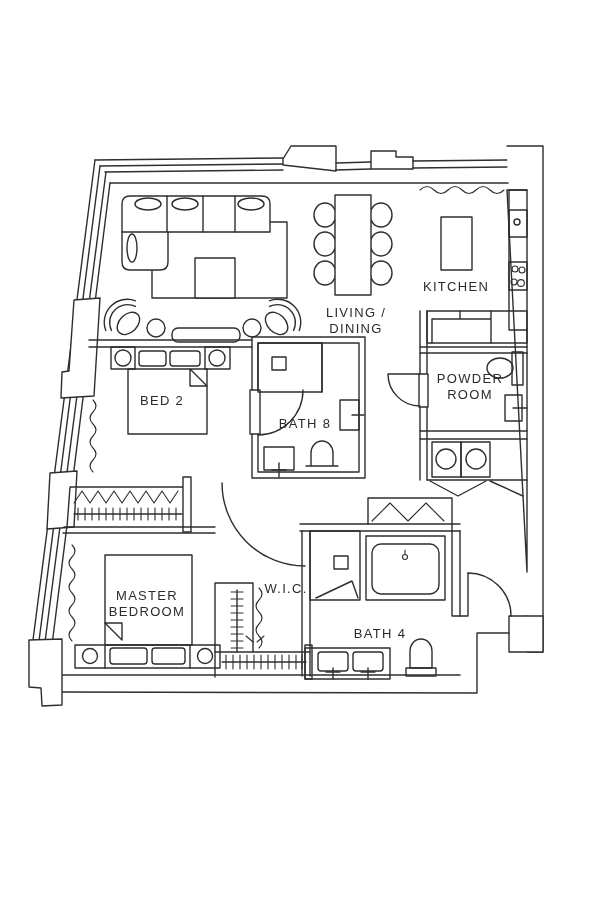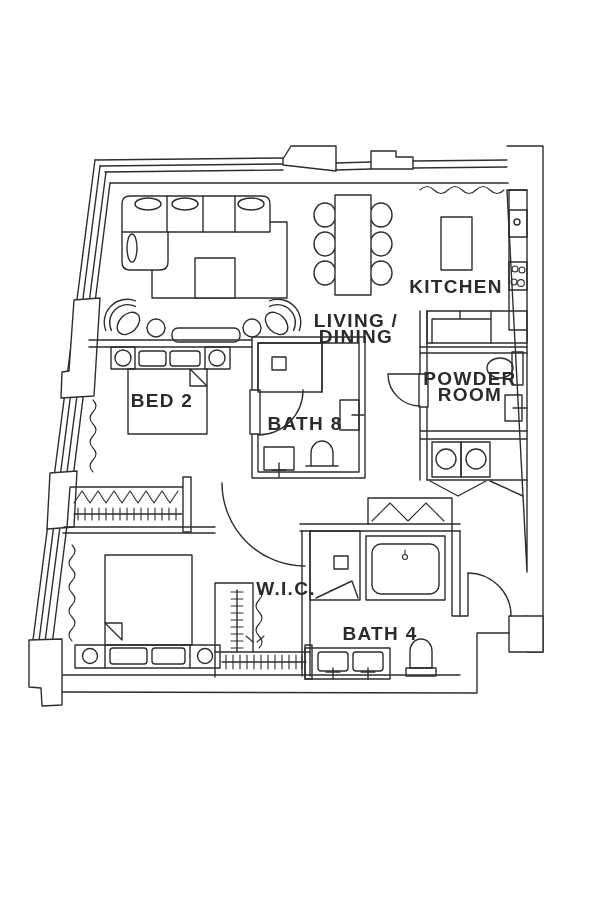--- a/index.html
+++ b/index.html
@@ -6,22 +6,22 @@
   .stage{
     position:relative;width:600px;height:900px;background:var(--bg,#ffffff);
     font-family:"Liberation Sans", sans-serif;overflow:hidden;
   }
   .stage svg{position:absolute;left:0;top:0;}
   .stage svg *{stroke:var(--line,#2e2e2e);stroke-width:1.4;fill:none;stroke-linecap:round;stroke-linejoin:round;}
   .stage svg .solid{fill:#ffffff;}
   .stage svg .thin{stroke-width:1.1;}
   .room-label{
     position:absolute;transform:translate(-50%,-50%);
-    color:var(--text,#2b2b2b);font-size:19px;line-height:15.5px;
-    letter-spacing:1.3px;text-align:center;white-space:pre-line;font-weight:700;
+    color:var(--text,#2b2b2b);font-size:13px;line-height:15.5px;
+    letter-spacing:1.3px;text-align:center;white-space:pre-line;font-weight:400;
   }
 </style>
 </head>
 <body>
 
 <div class="stage">
 
 <svg width="600" height="900" viewBox="0 0 600 900">
 
   <g>
@@ -209,23 +209,25 @@
     <rect x="305" y="645" width="7" height="34"></rect>
     <rect x="318" y="652" width="30" height="19" rx="3"></rect>
     <rect x="353" y="652" width="30" height="19" rx="3"></rect>
     <path d="M333,668 V679 M326,672 H340 M368,668 V679 M361,672 H375"></path>
     <path d="M410,668 V651 A11,12 0 0 1 432,651 V668 Z"></path>
     <rect x="406" y="668" width="30" height="8"></rect>
   </g>
 
 </svg>
 
-  <div class="room-label" style="left:356px;top:328px">LIVING /
+  <div class="room-label" style="left:356px;top:320px">LIVING /
 DINING</div>
   <div class="room-label" style="left:456px;top:287px">KITCHEN</div>
   <div class="room-label" style="left:162px;top:401px">BED 2</div>
   <div class="room-label" style="left:305px;top:424px">BATH 8</div>
   <div class="room-label" style="left:470px;top:386px">POWDER
 ROOM</div>
+  <div class="room-label" style="left:147px;top:603px">MASTER
+BEDROOM</div>
   <div class="room-label" style="left:286px;top:589px">W.I.C.</div>
   <div class="room-label" style="left:380px;top:634px">BATH 4</div>
 
 </div>
 
 </body></html>

